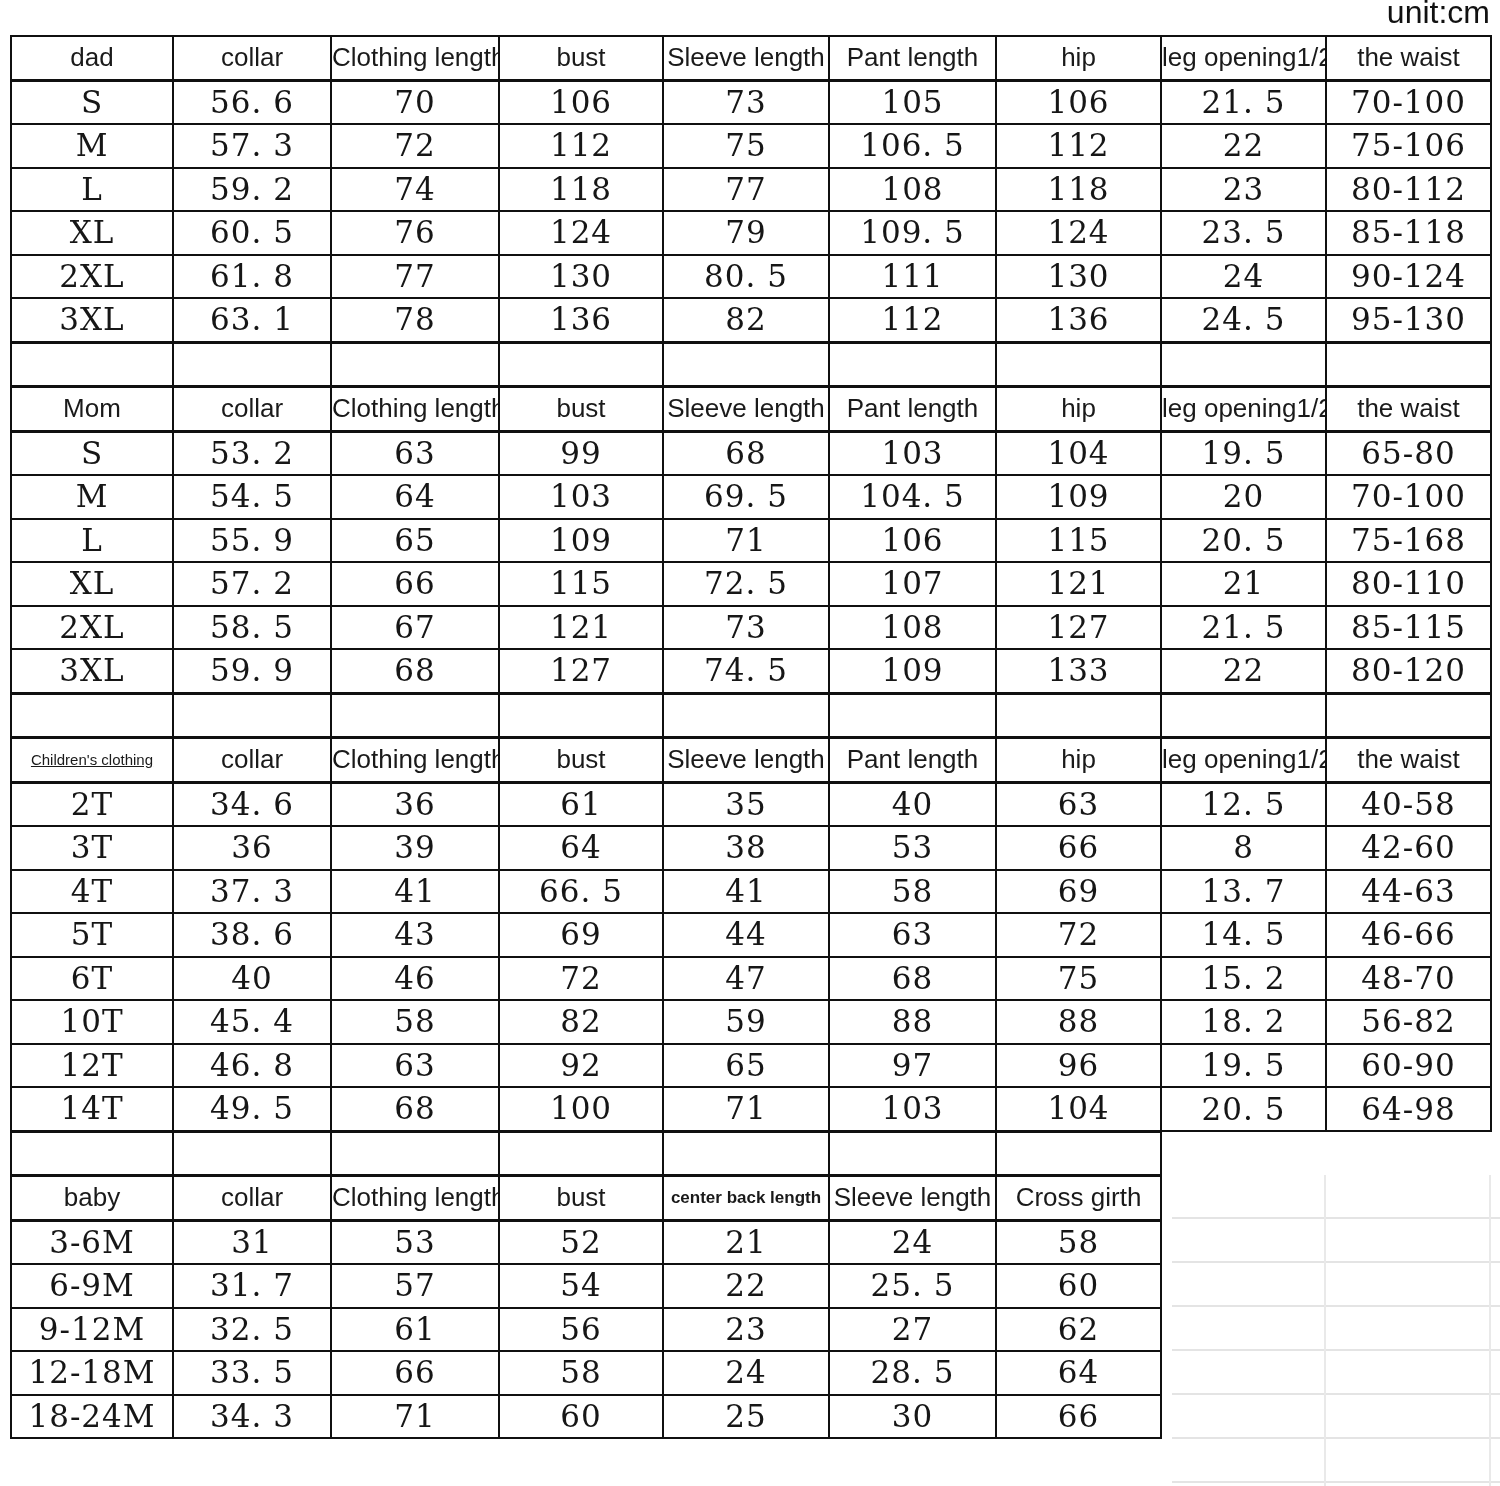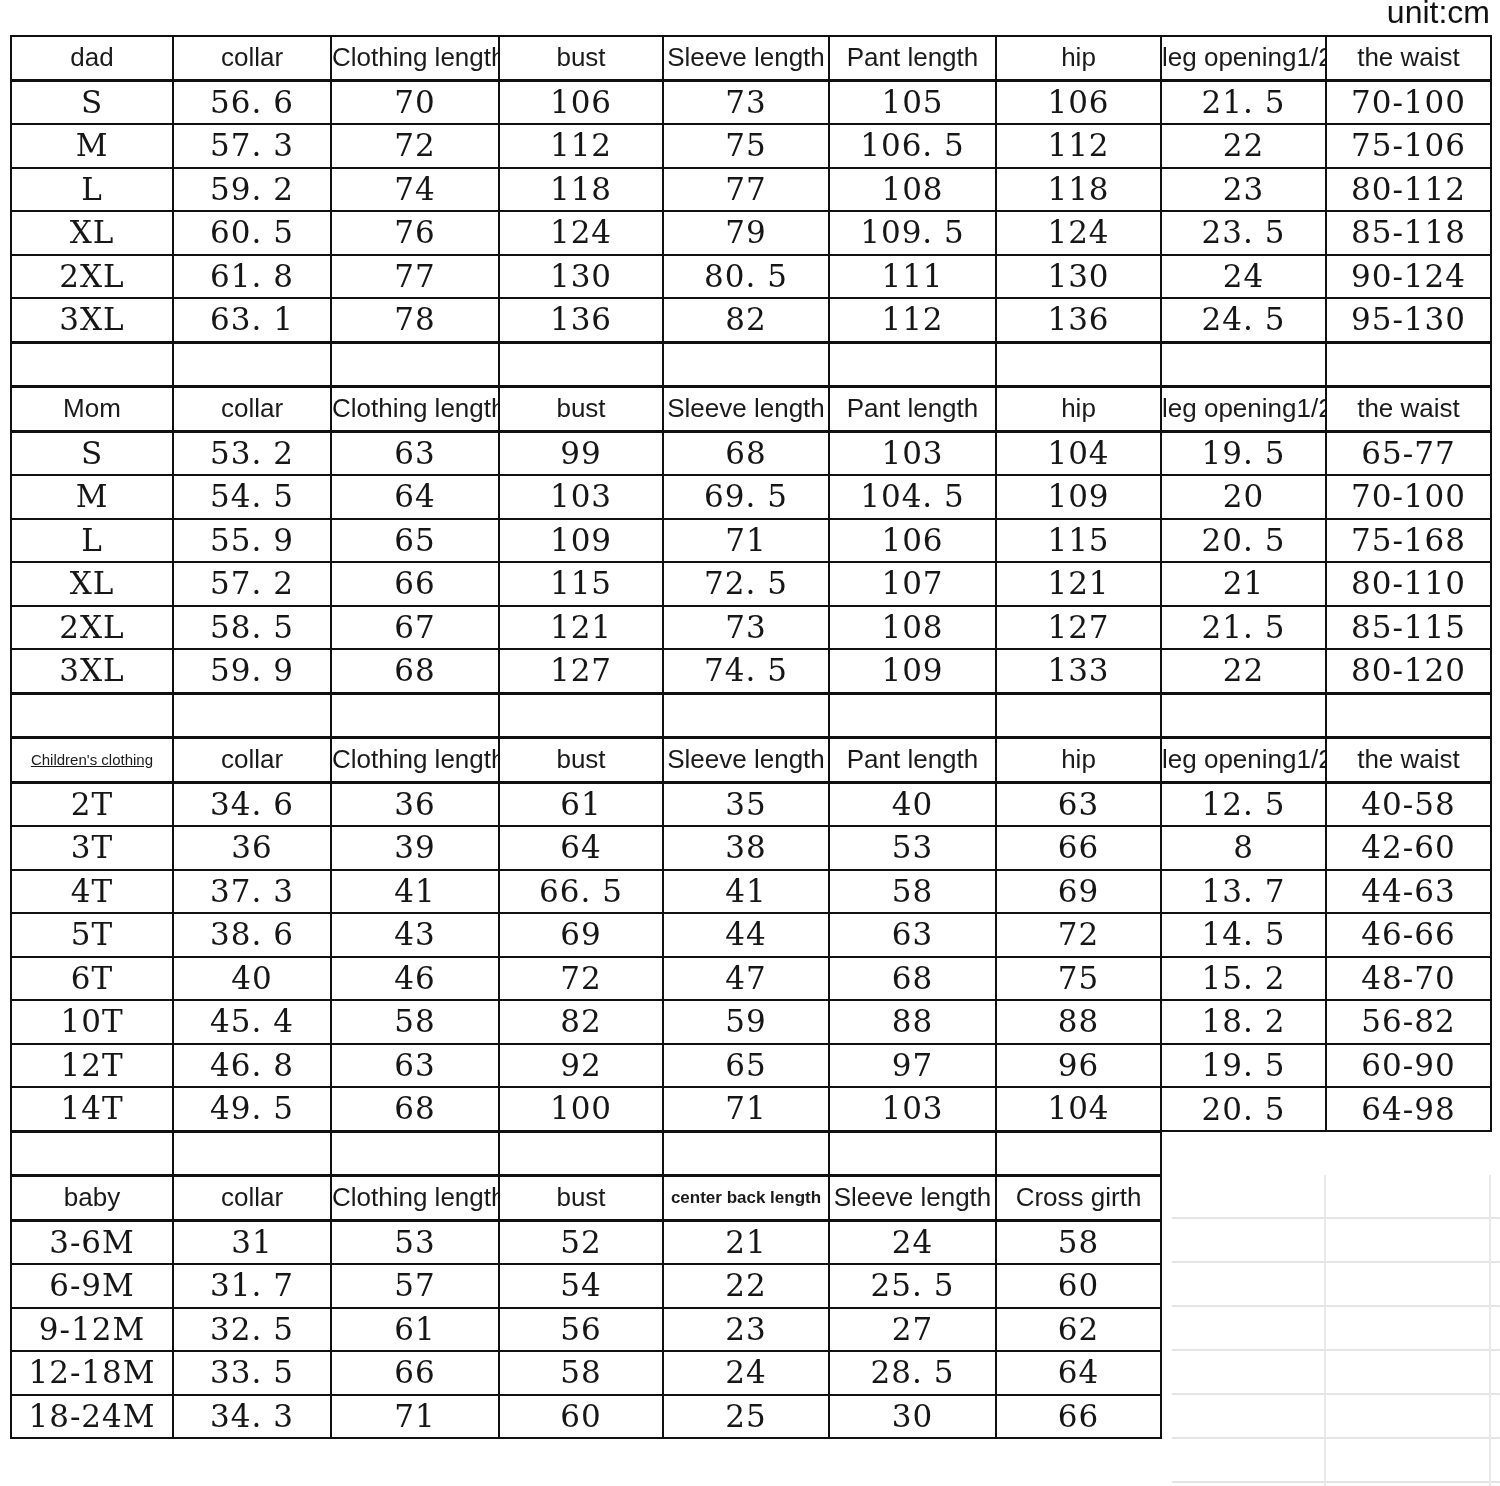--- a/index.html
+++ b/index.html
@@ -202,21 +202,21 @@
         </tr>
         <tr>
           <td class="dcell">S</td>
           <td class="dcell">53. 2</td>
           <td class="dcell">63</td>
           <td class="dcell">99</td>
           <td class="dcell">68</td>
           <td class="dcell">103</td>
           <td class="dcell">104</td>
           <td class="dcell">19. 5</td>
-          <td class="dcell">65-77</td>
+          <td class="dcell">65-80</td>
         </tr>
         <tr>
           <td class="dcell">M</td>
           <td class="dcell">54. 5</td>
           <td class="dcell">64</td>
           <td class="dcell">103</td>
           <td class="dcell">69. 5</td>
           <td class="dcell">104. 5</td>
           <td class="dcell">109</td>
           <td class="dcell">20</td>

